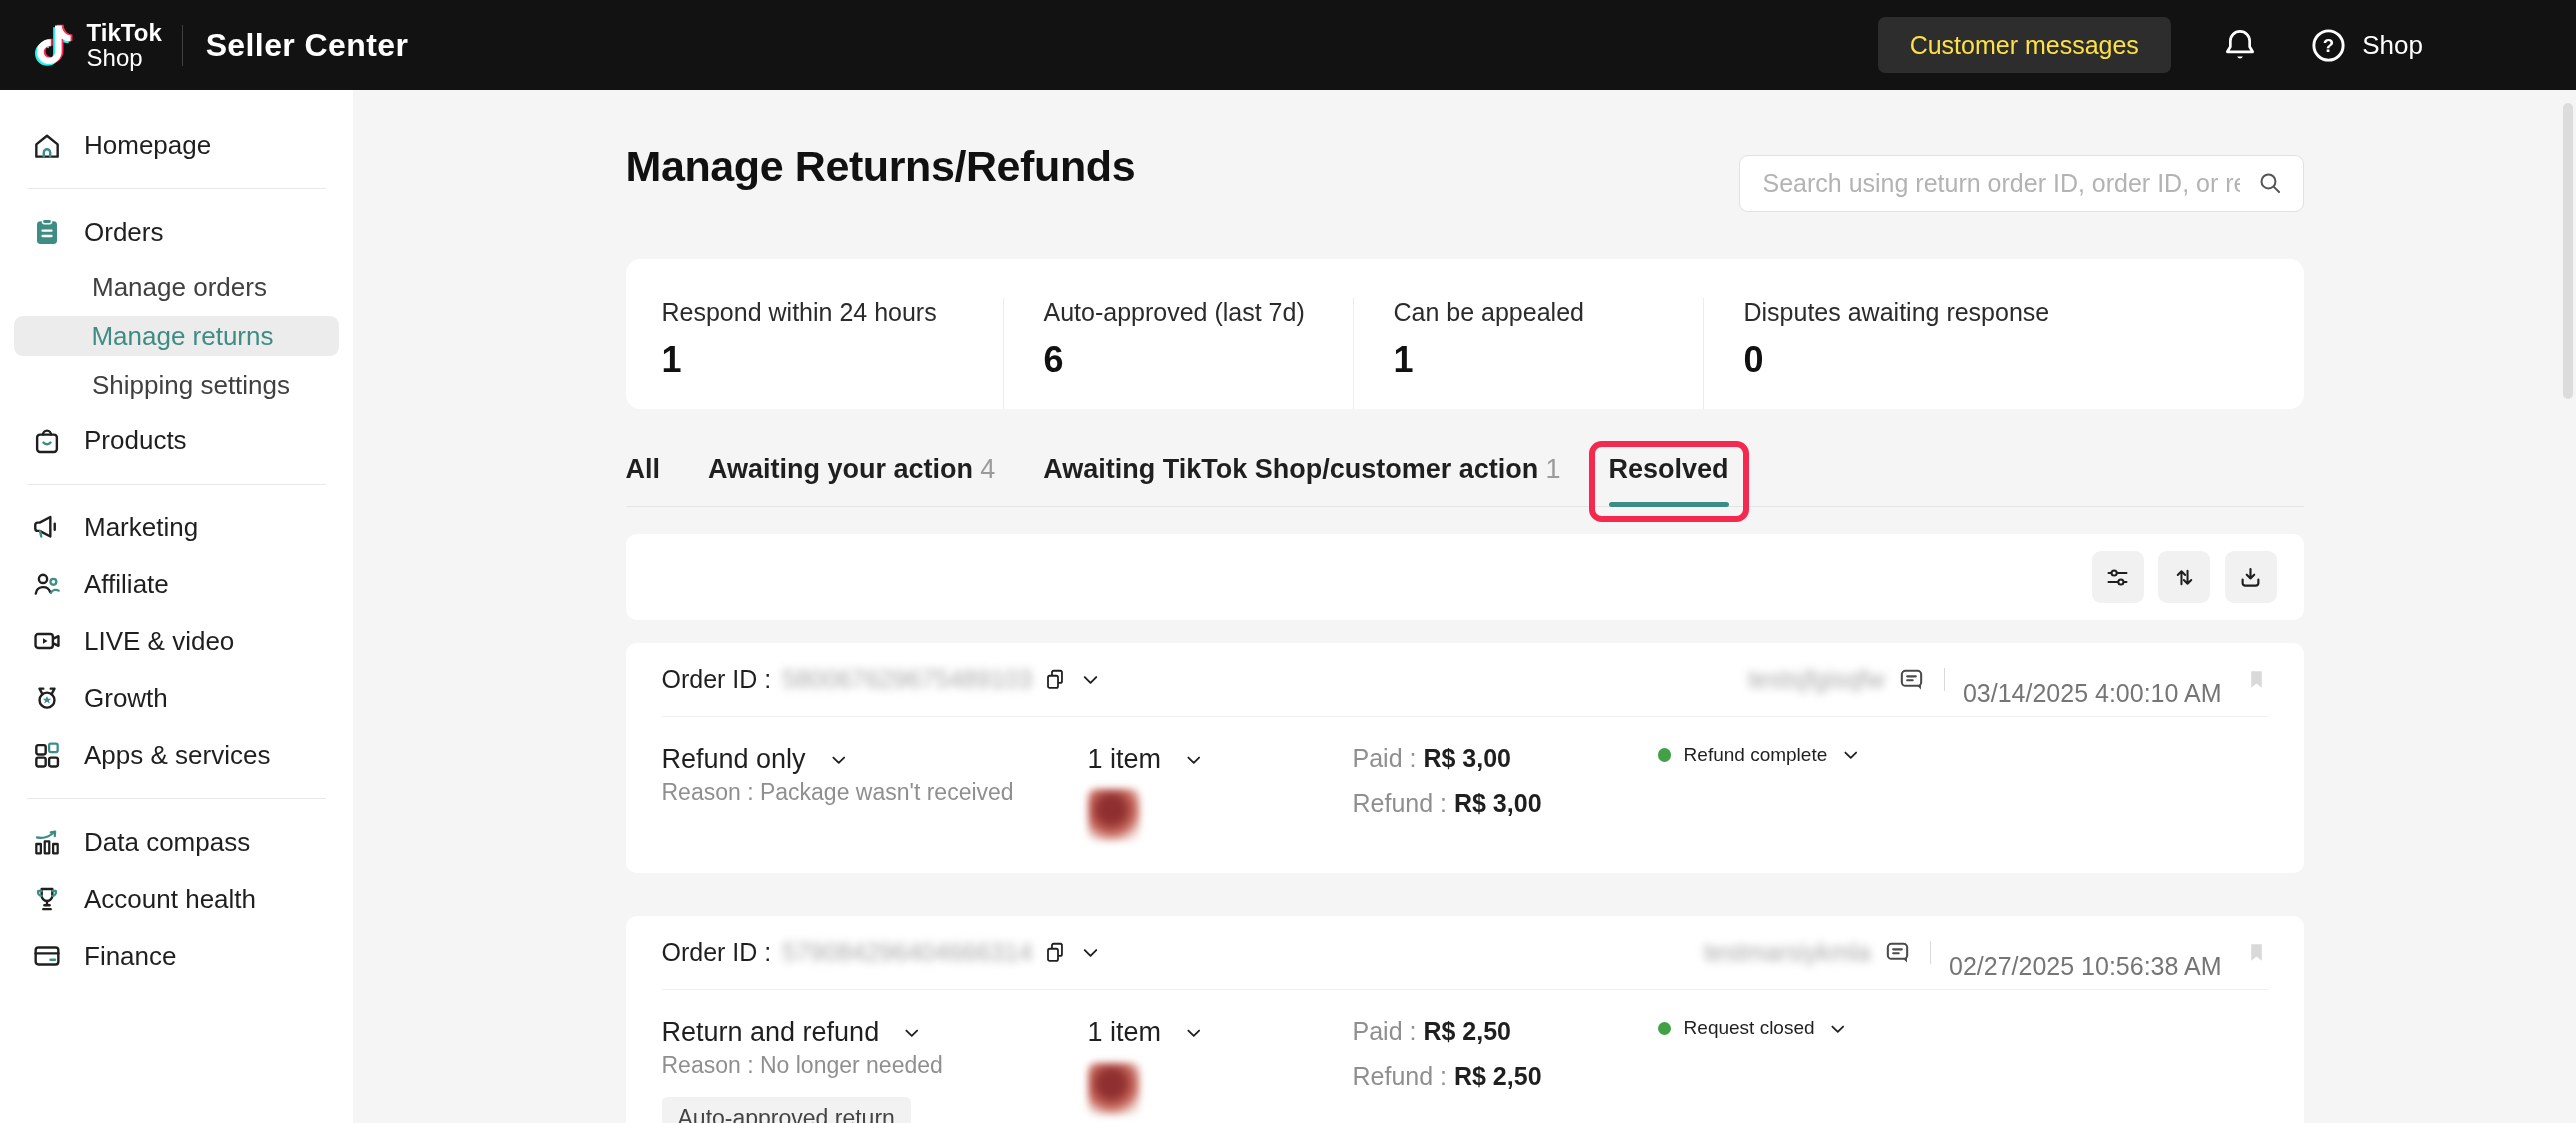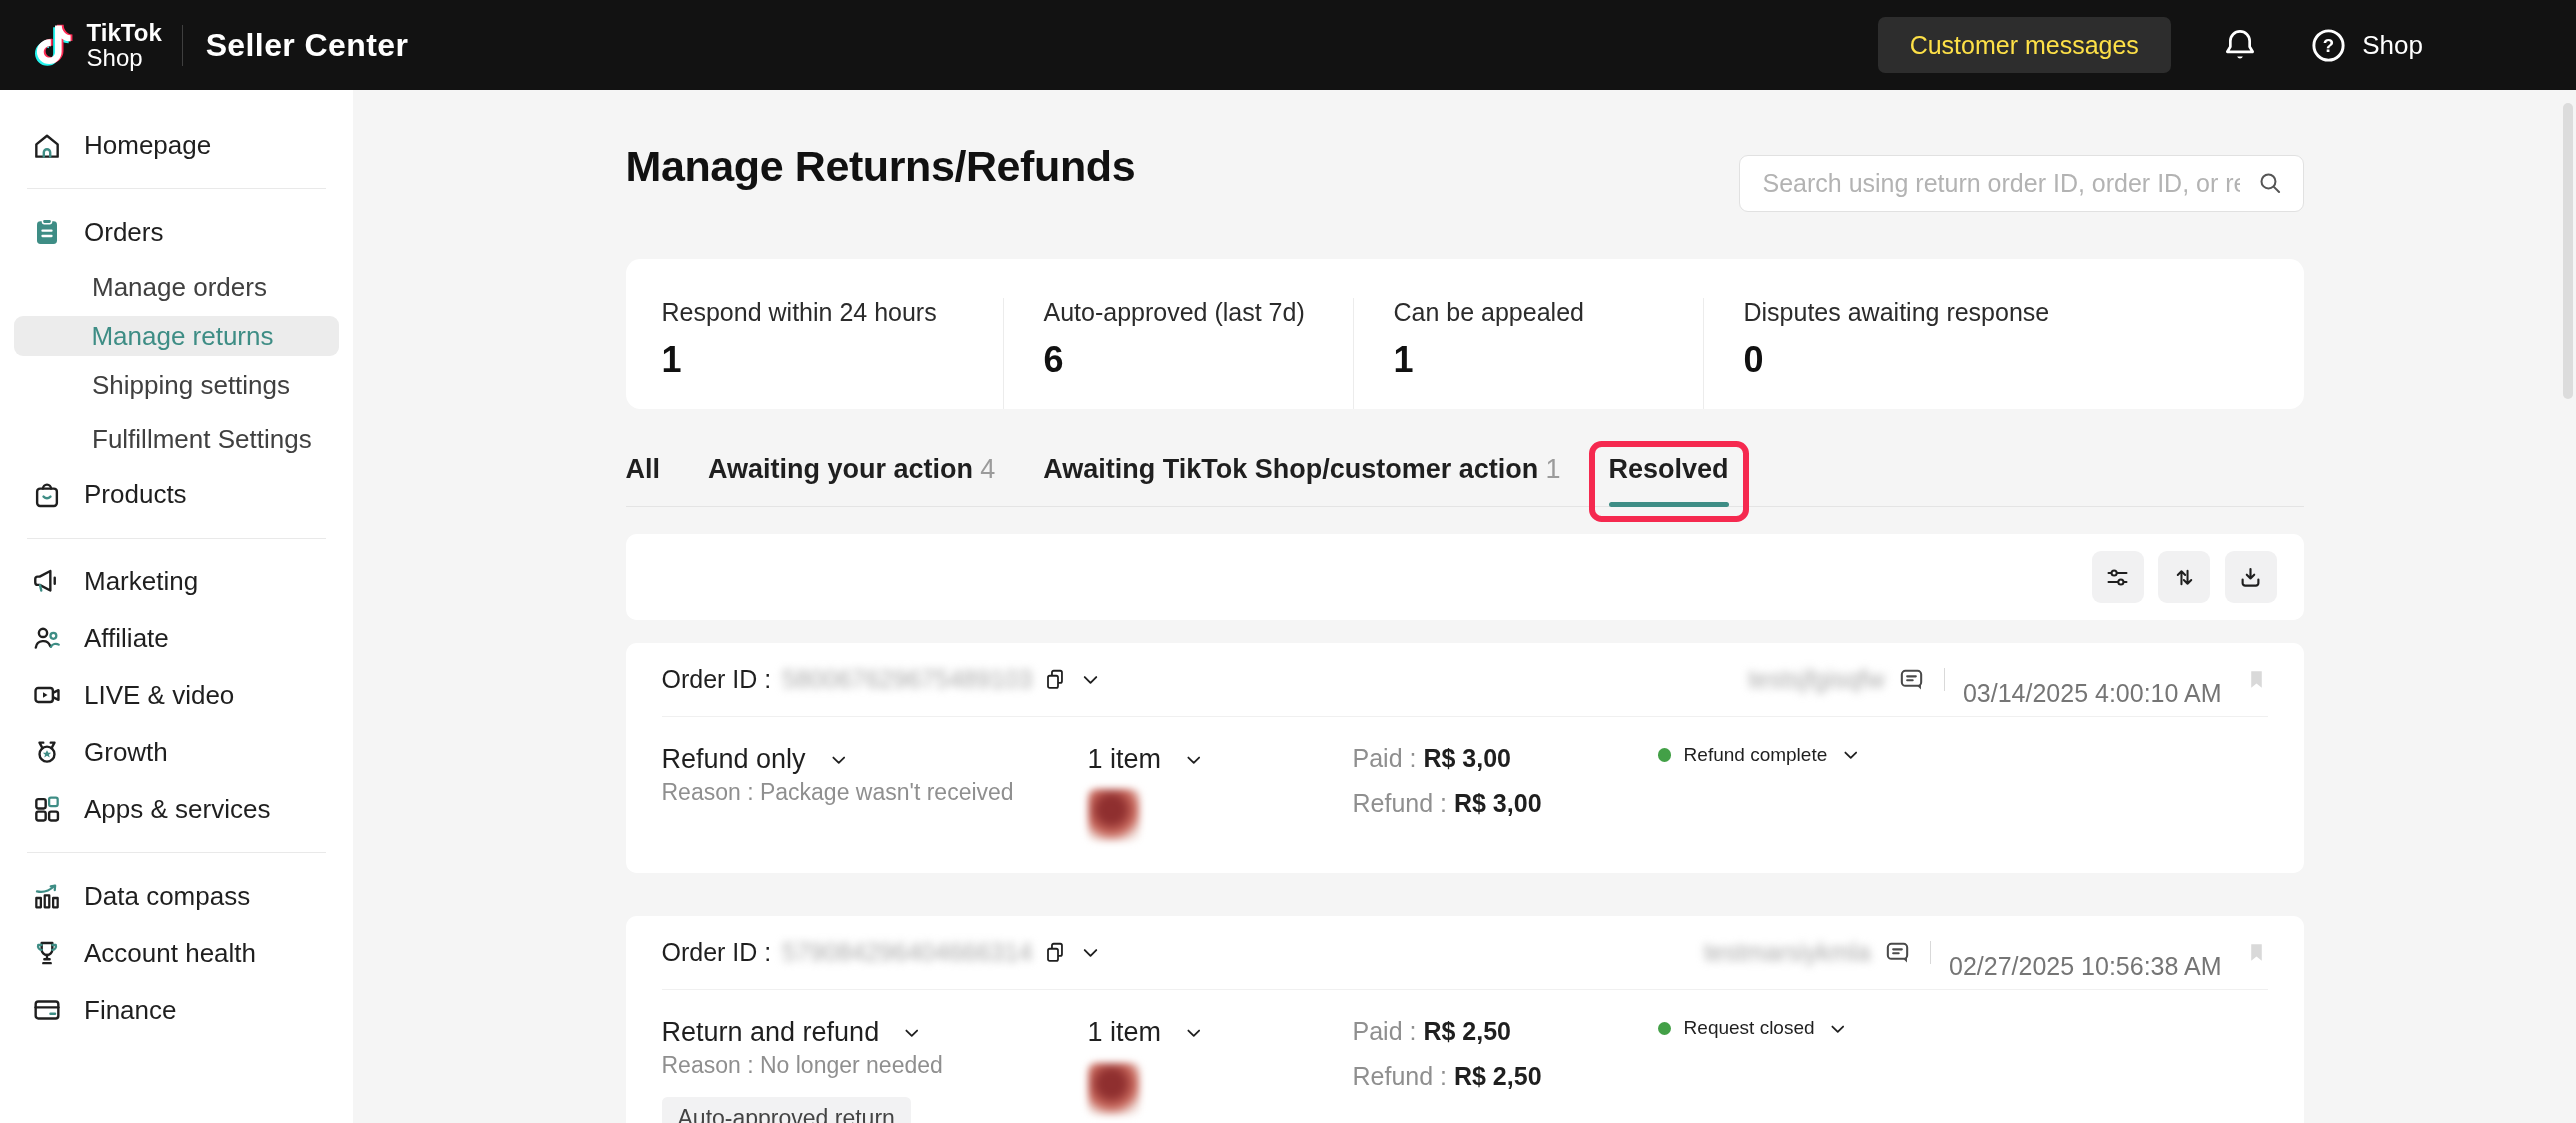--- a/index.html
+++ b/index.html
@@ -153,23 +153,20 @@
     </div>
     <div class="nav-sub">
       <span>Manage orders</span>
     </div>
     <div class="nav-sub active">
       <span>Manage returns</span>
     </div>
     <div class="nav-sub">
       <span>Shipping settings</span>
     </div>
-    <div class="nav-sub">
-      <span>Fulfillment Settings</span>
-    </div>
     <div class="nav-item">
       <svg class="nicon" viewBox="0 0 24 24" fill="none" stroke-linecap="round" stroke-linejoin="round">
         <rect x="4.6" y="7.2" width="14.8" height="13" rx="2.2" stroke="#1f1f1f" stroke-width="1.8"></rect>
         <path d="M9 7.2a3 3 0 0 1 6 0" stroke="#1f1f1f" stroke-width="1.8"></path>
         <path d="M9.4 13.2q2.6 2.6 5.2 0" stroke="#3E8D85" stroke-width="1.8"></path>
       </svg>
       <span>Products</span>
     </div>
     <div class="nav-divider"></div>
     <div class="nav-item">

